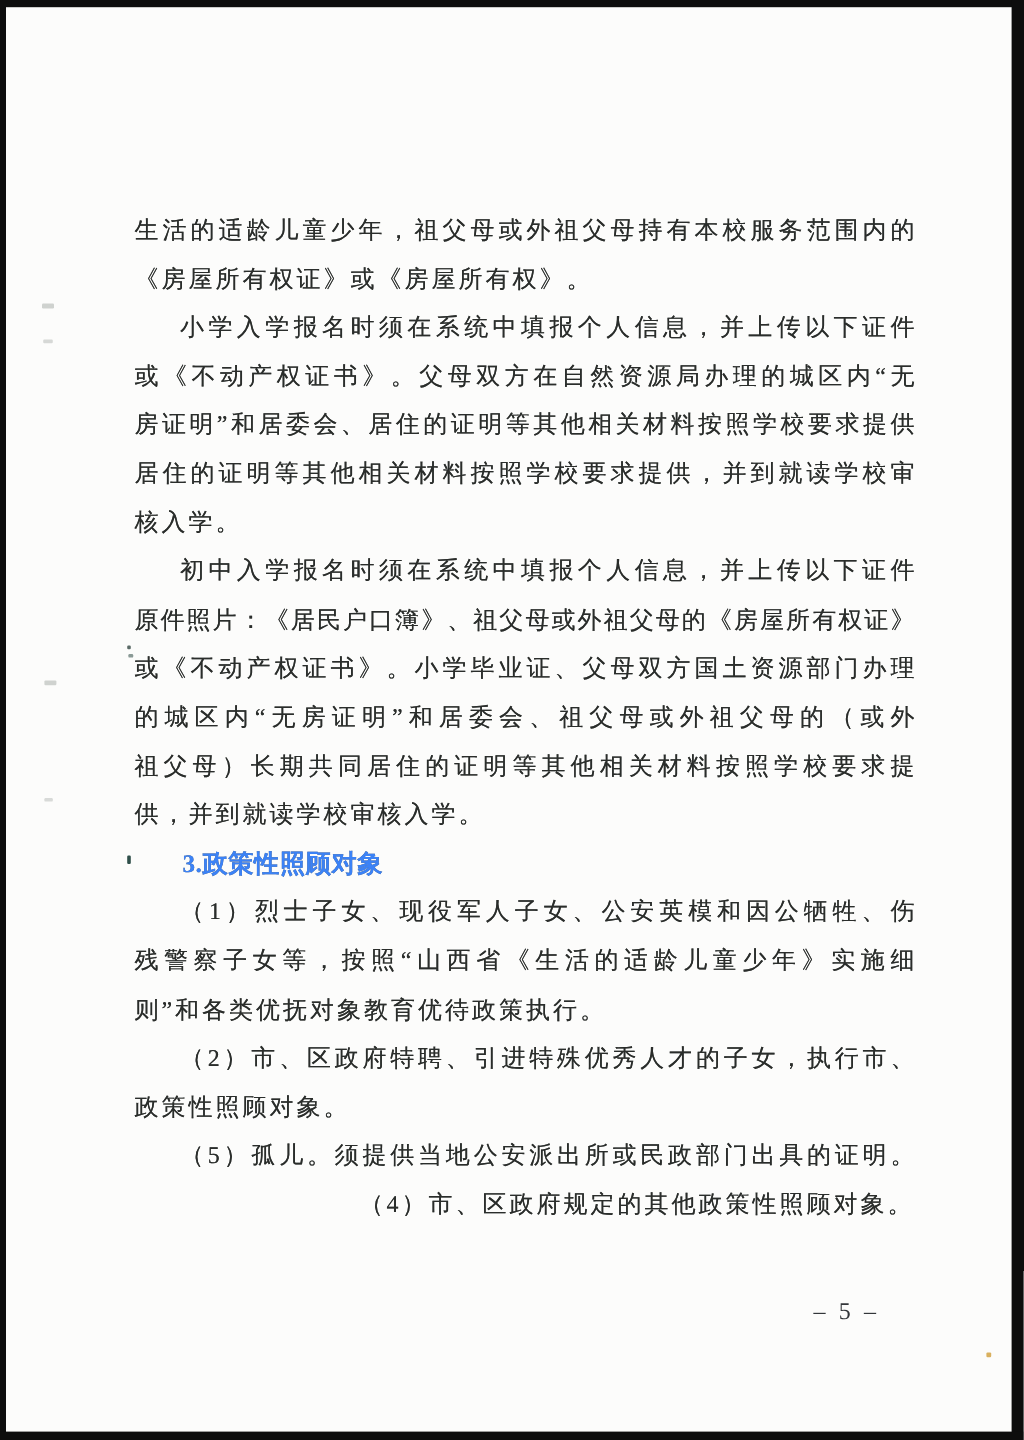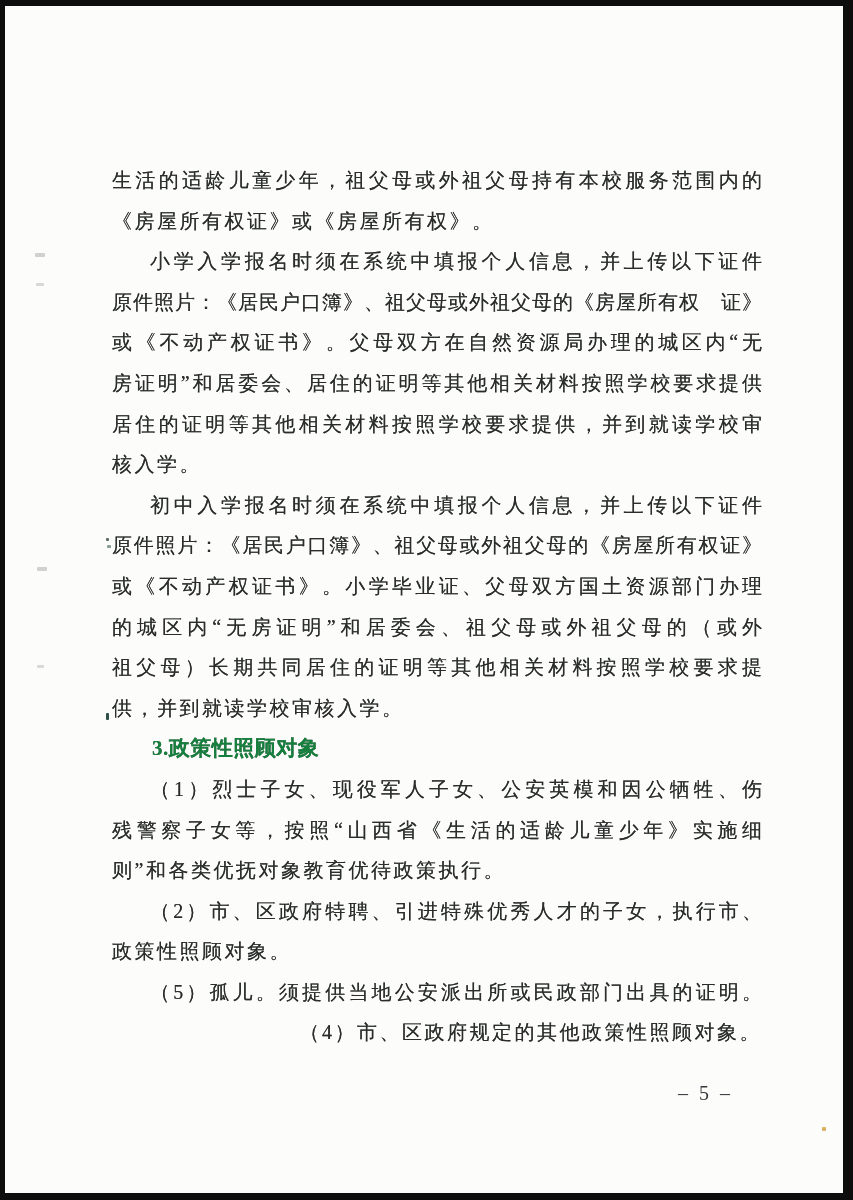--- a/index.html
+++ b/index.html
@@ -14,37 +14,37 @@
   
   .scan-edge { position: absolute; background: #0d0d0d; }
   .edge-top    { left: 0; top: 0; width: 853px; height: 6px; }
   .edge-left   { left: 0; top: 0; width: 5px;  height: 1200px; }
   .edge-right  { left: 843px; top: 0; width: 10px; height: 1200px; }
   .edge-bottom { left: 0; top: 1193px; width: 853px; height: 7px; }
 
   .textblock {
     position: absolute;
     left: 112px;
-    top: 160px;
+    top: 172px;
     width: 650px;
     font-size: 20px;
     line-height: 40.6px;
     color: #2a2d2b;
     text-shadow: 0 0 0.4px #5a5d5b;
   }
   .line { white-space: pre-wrap; }
   .line.justify { text-align: justify; text-align-last: justify; }
   .line.left { letter-spacing: 2.5px; }
   .line.indent { text-indent: 38px; text-align: right; }
   .line.heading {
     font-weight: bold;
     font-size: 21px;
     letter-spacing: 0.5px;
     text-indent: 40px;
-    color: #15803d;
+    color: #3b82f6;
   }
   .pagenum {
     position: absolute;
     left: 678px;
     top: 1082px;
     font-size: 20px;
     letter-spacing: 3px;
     color: #33363a;
   }
   
@@ -64,21 +64,20 @@
 <div class="page">
   <div class="scan-edge edge-top"></div>
   <div class="scan-edge edge-left"></div>
   <div class="scan-edge edge-right"></div>
   <div class="scan-edge edge-bottom"></div>
 
   <div class="textblock">
       <div class="line justify">生活的适龄儿童少年，祖父母或外祖父母持有本校服务范围内的</div>
       <div class="line left">《房屋所有权证》或《房屋所有权》。</div>
       <div class="line justify indent">小学入学报名时须在系统中填报个人信息，并上传以下证件</div>
-      <div class="line justify">原件照片：《居民户口簿》、祖父母或外祖父母的《房屋所有权　证》</div>
       <div class="line justify">或《不动产权证书》。父母双方在自然资源局办理的城区内“无</div>
       <div class="line justify">房证明”和居委会、居住的证明等其他相关材料按照学校要求提供</div>
       <div class="line justify">居住的证明等其他相关材料按照学校要求提供，并到就读学校审</div>
       <div class="line left">核入学。</div>
       <div class="line justify indent">初中入学报名时须在系统中填报个人信息，并上传以下证件</div>
       <div class="line justify">原件照片：《居民户口簿》、祖父母或外祖父母的《房屋所有权证》</div>
       <div class="line justify">或《不动产权证书》。小学毕业证、父母双方国土资源部门办理</div>
       <div class="line justify">的城区内“无房证明”和居委会、祖父母或外祖父母的（或外</div>
       <div class="line justify">祖父母）长期共同居住的证明等其他相关材料按照学校要求提</div>
       <div class="line left">供，并到就读学校审核入学。</div>

